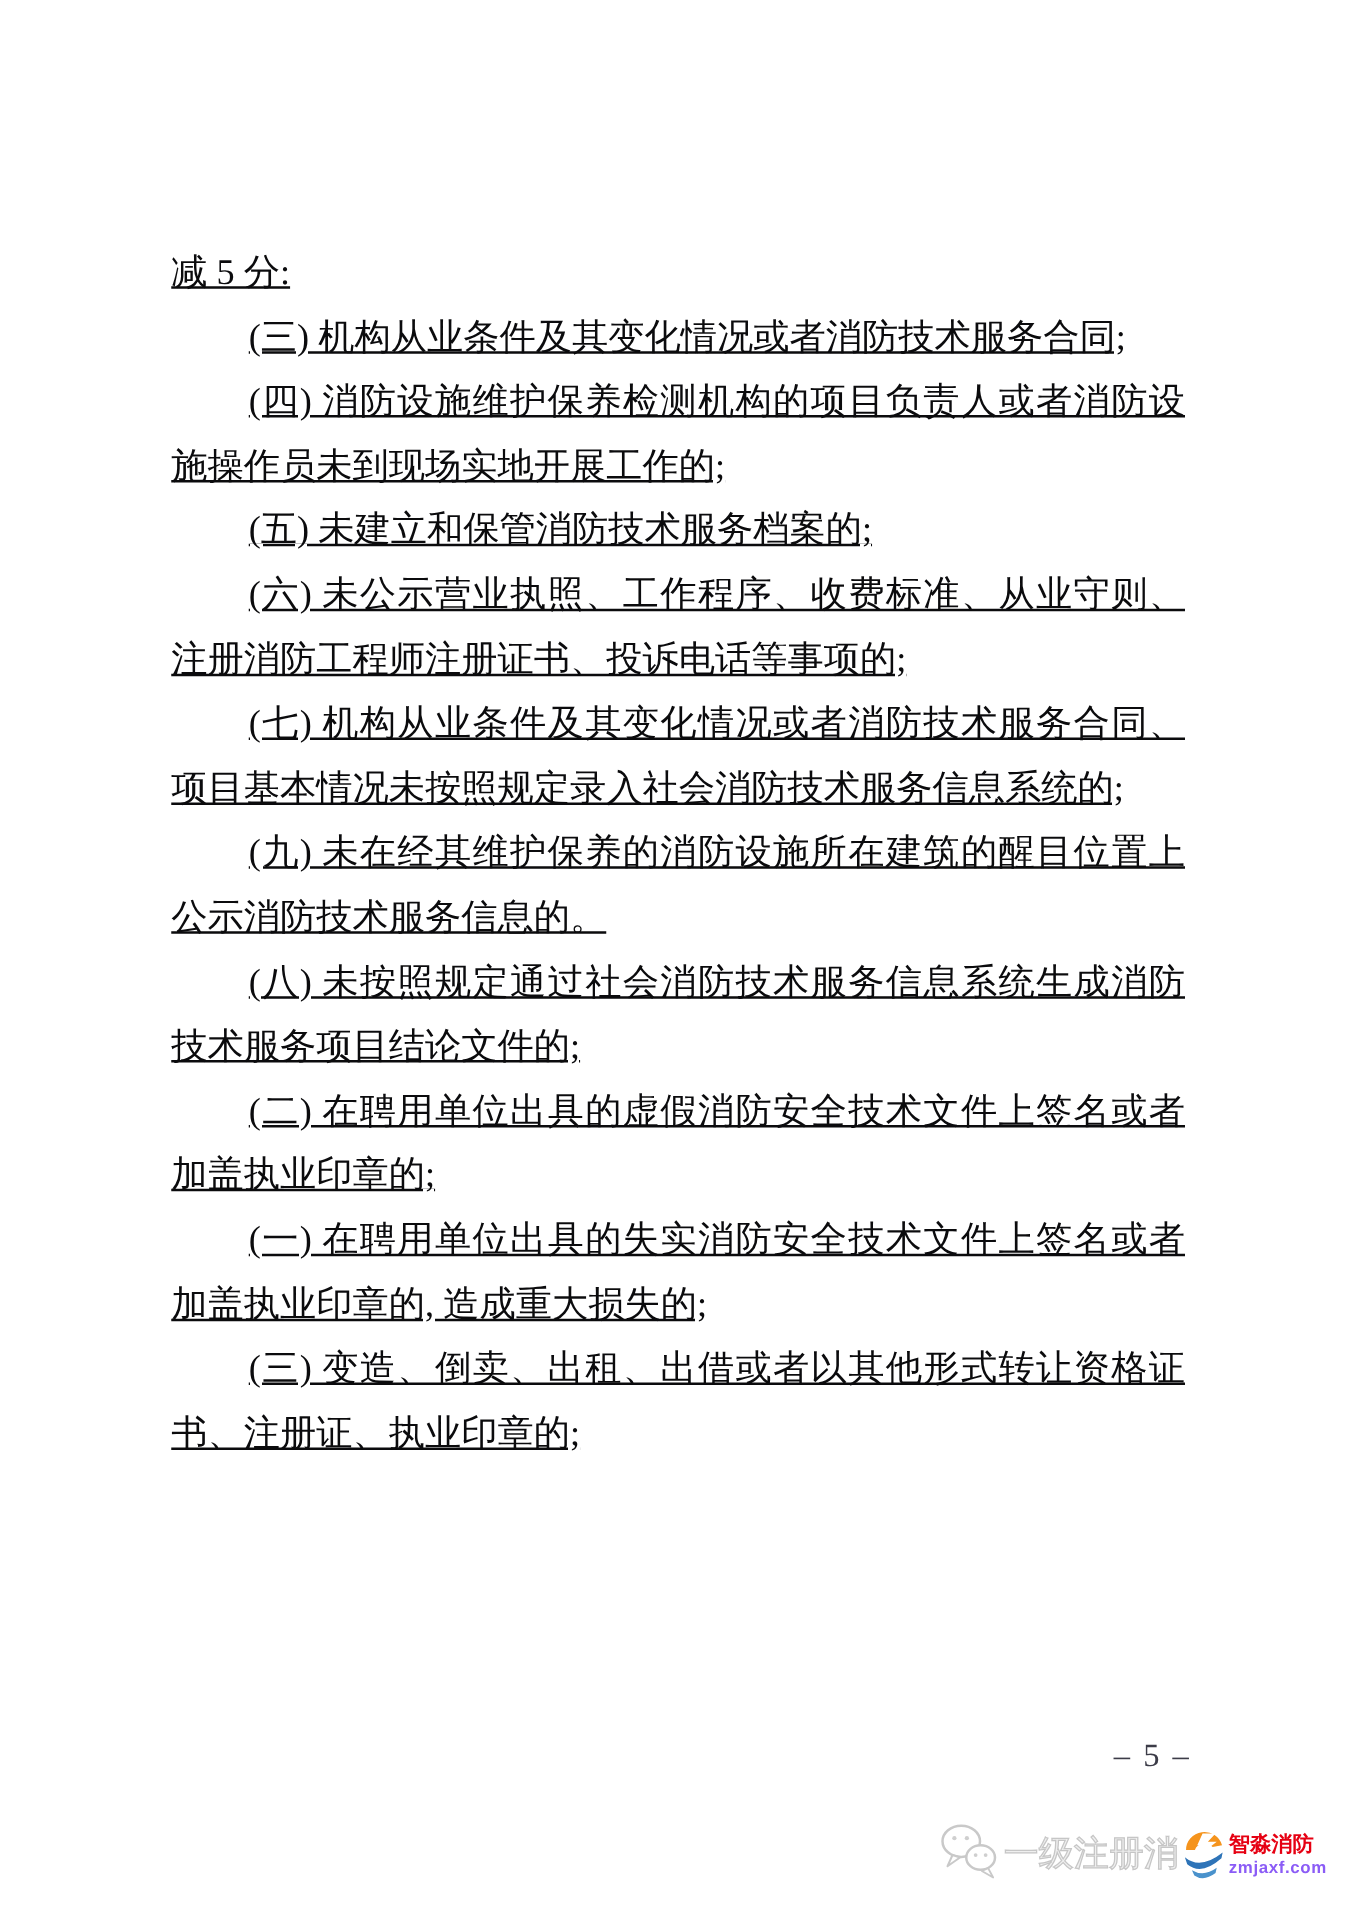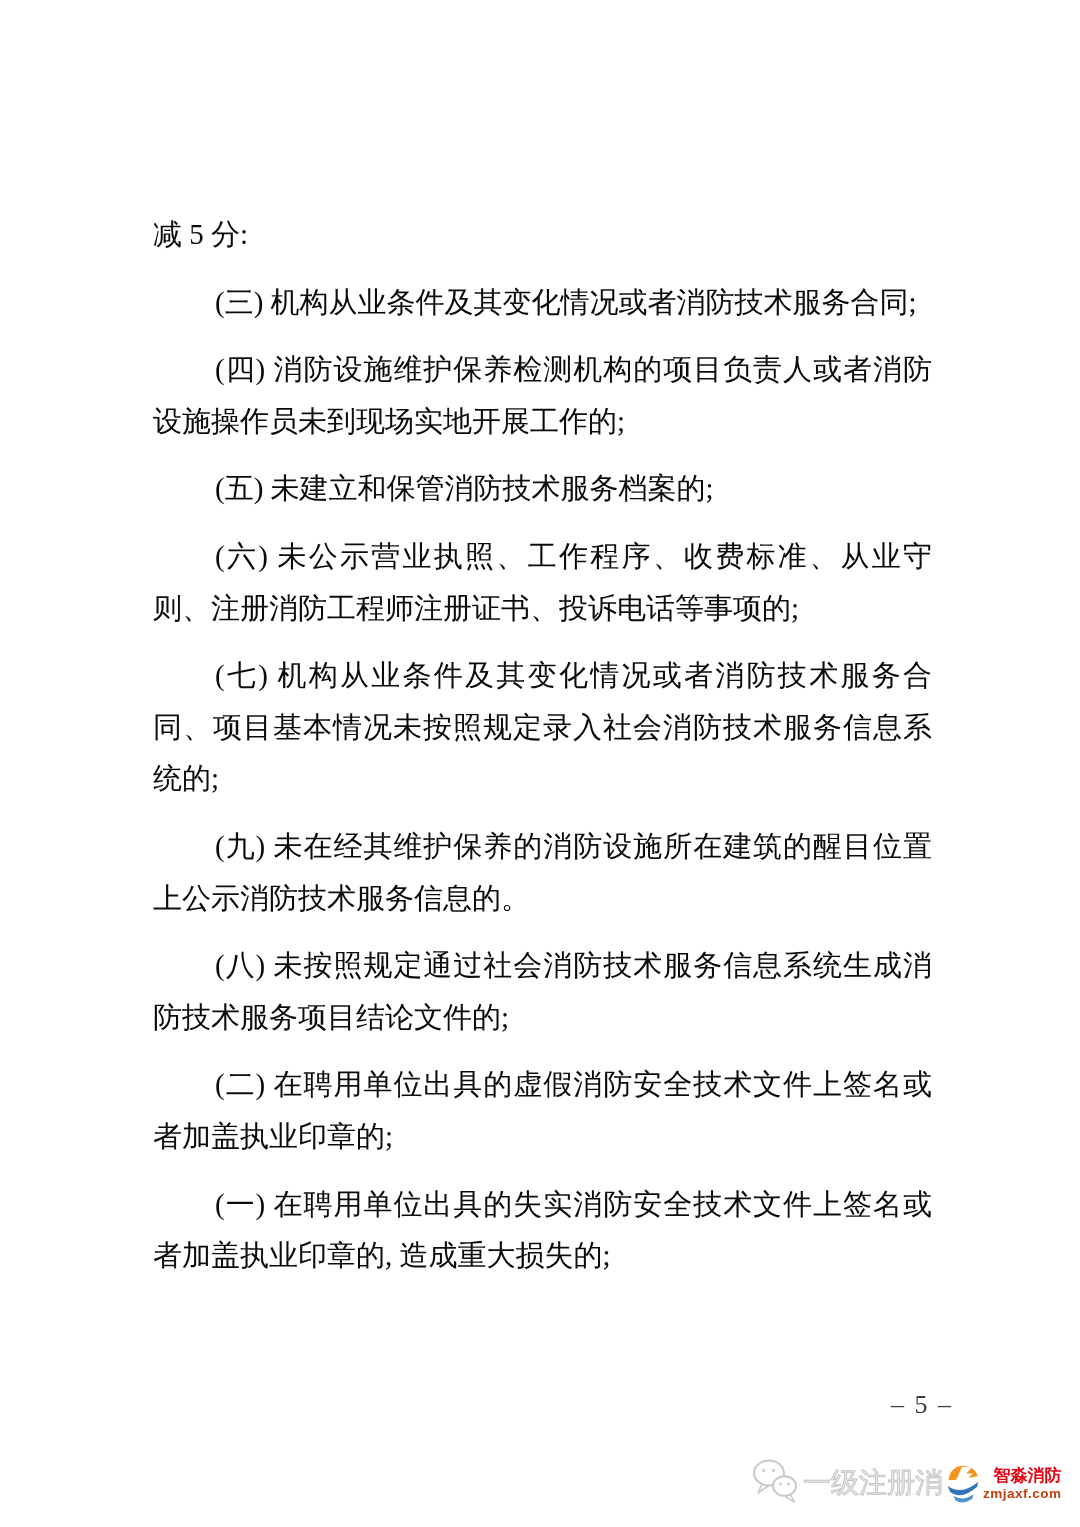--- a/index.html
+++ b/index.html
@@ -12,24 +12,25 @@
   }
   .doc {
     position:absolute;
     left:137px; top:193px;
     width:811px;
     font-size:29px;
     line-height:51.6px;
     color:#0b0b0d;
   }
   .doc p {
-    margin:16px;
+    margin:0;
     text-align:justify;
     text-justify:inter-ideograph;
     text-indent:62px;
+    text-decoration:underline;
   }
   .doc p.cont { text-indent:0; }
 
   .page-number {
     position:absolute;
     left:862px; top:1390px;
     width:120px;
     text-align:center;
     font-size:26px;
     letter-spacing:2px;
@@ -54,55 +55,56 @@
   }
   .brand {
     position:absolute;
     left:194px; top:2px;
     display:flex;
     align-items:center;
     background:#ffffff;
     padding:1px 2px;
   }
   .brand-logo-icon { flex:0 0 auto; margin-right:3px; }
-  .brand-text { display:flex; flex-direction:column; justify-content:center;align-items:flex-end; }
+  .brand-text { display:flex; flex-direction:column; justify-content:center; }
   .brand-name {
     font-family:"Liberation Sans","DejaVu Sans",sans-serif;
     font-weight:bold;
     font-size:17px;
     line-height:20px;
     color:#e60012;
     white-space:nowrap;
   }
   .brand-site {
     font-family:"Liberation Sans","DejaVu Sans",sans-serif;
     font-weight:bold;
     font-size:13.5px;
     line-height:15px;
-    color:#c2410c;
+    color:#8b5cf6;
     letter-spacing:0.5px;
     white-space:nowrap;
   }
 </style>
 </head>
 <body>
 
 <div class="page">
 
   <div class="doc">
     <p class="cont">减 5 分:</p>
     <p>(三) 机构从业条件及其变化情况或者消防技术服务合同;</p>
     <p>(四) 消防设施维护保养检测机构的项目负责人或者消防设施操作员未到现场实地开展工作的;</p>
     <p>(五) 未建立和保管消防技术服务档案的;</p>
     <p>(六) 未公示营业执照、工作程序、收费标准、从业守则、注册消防工程师注册证书、投诉电话等事项的;</p>
     <p>(七) 机构从业条件及其变化情况或者消防技术服务合同、项目基本情况未按照规定录入社会消防技术服务信息系统的;</p>
     <p>(九) 未在经其维护保养的消防设施所在建筑的醒目位置上公示消防技术服务信息的。</p>
     <p>(八) 未按照规定通过社会消防技术服务信息系统生成消防技术服务项目结论文件的;</p>
     <p>(二) 在聘用单位出具的虚假消防安全技术文件上签名或者加盖执业印章的;</p>
     <p>(一) 在聘用单位出具的失实消防安全技术文件上签名或者加盖执业印章的, 造成重大损失的;</p>
+    <p>(三) 变造、倒卖、出租、出借或者以其他形式转让资格证书、注册证、执业印章的;</p>
   </div>
 
   <div class="page-number">– 5 –</div>
 
   <div class="footer-mark">
 
     <span class="wechat-icon">
       <svg width="48" height="50" viewBox="0 0 48 50">
         <ellipse cx="17" cy="15" rx="15" ry="12.5" fill="#ffffff" stroke="#c9c9c9" stroke-width="2"></ellipse>
         <path d="M10 26 L6 35 L16 28 Z" fill="#ffffff" stroke="#c9c9c9" stroke-width="1.6" stroke-linejoin="round"></path>

